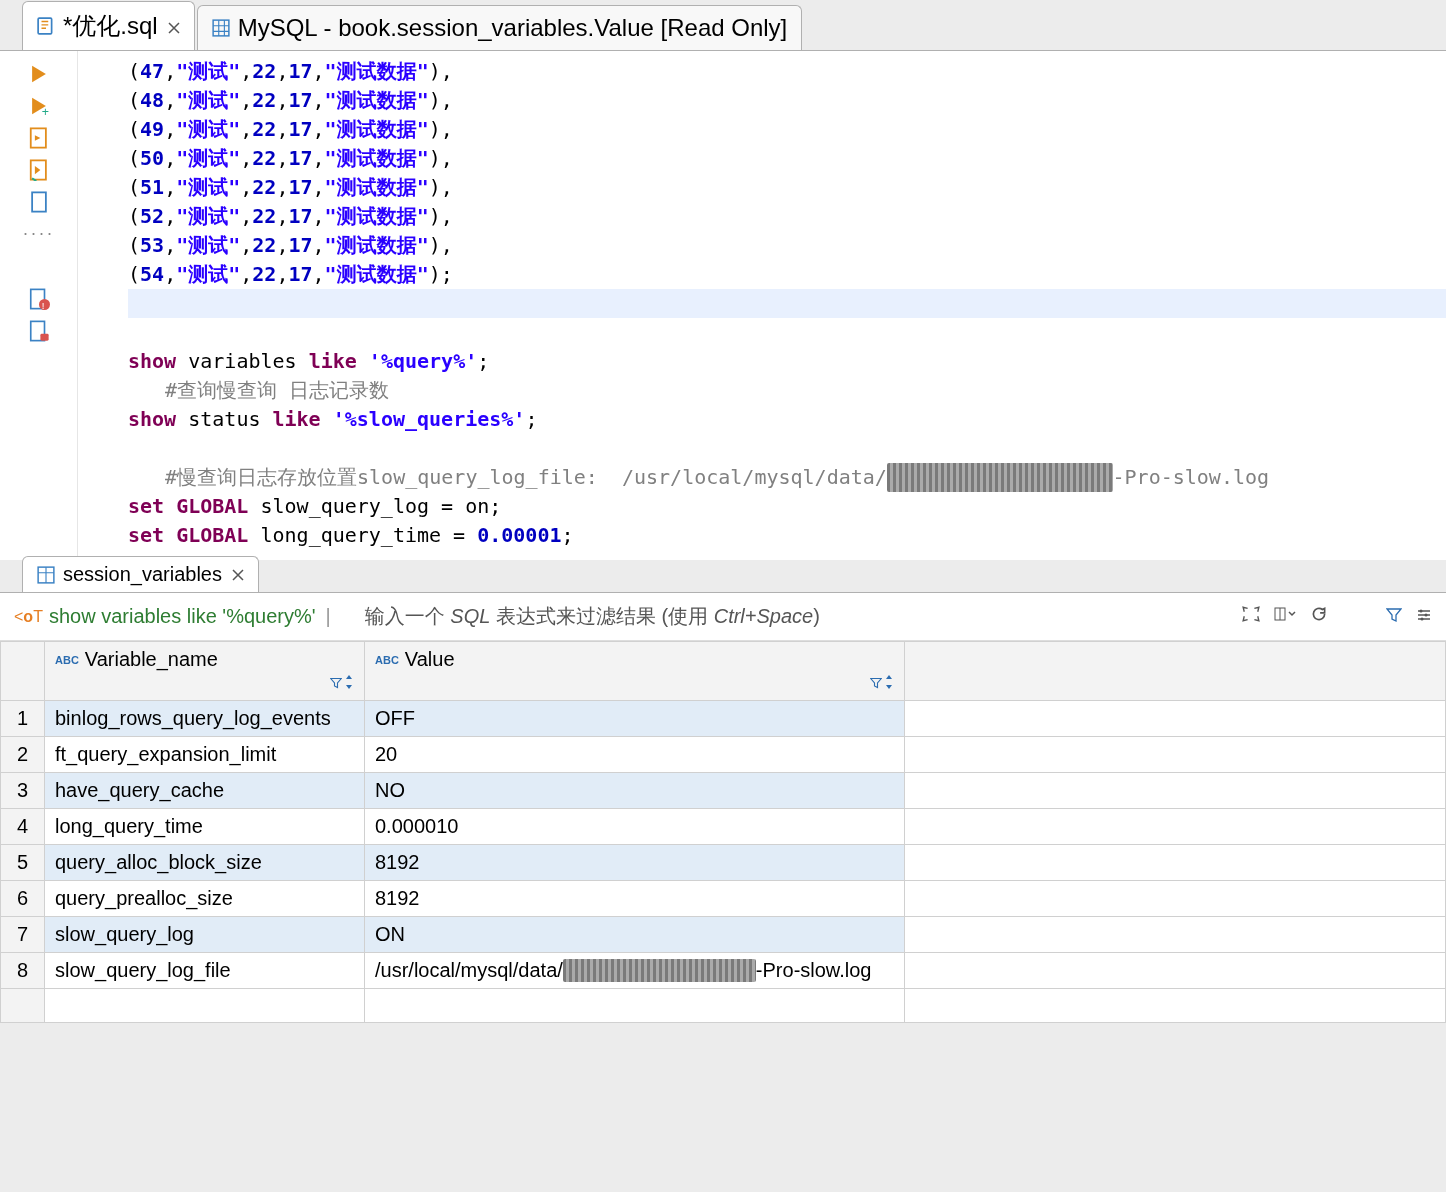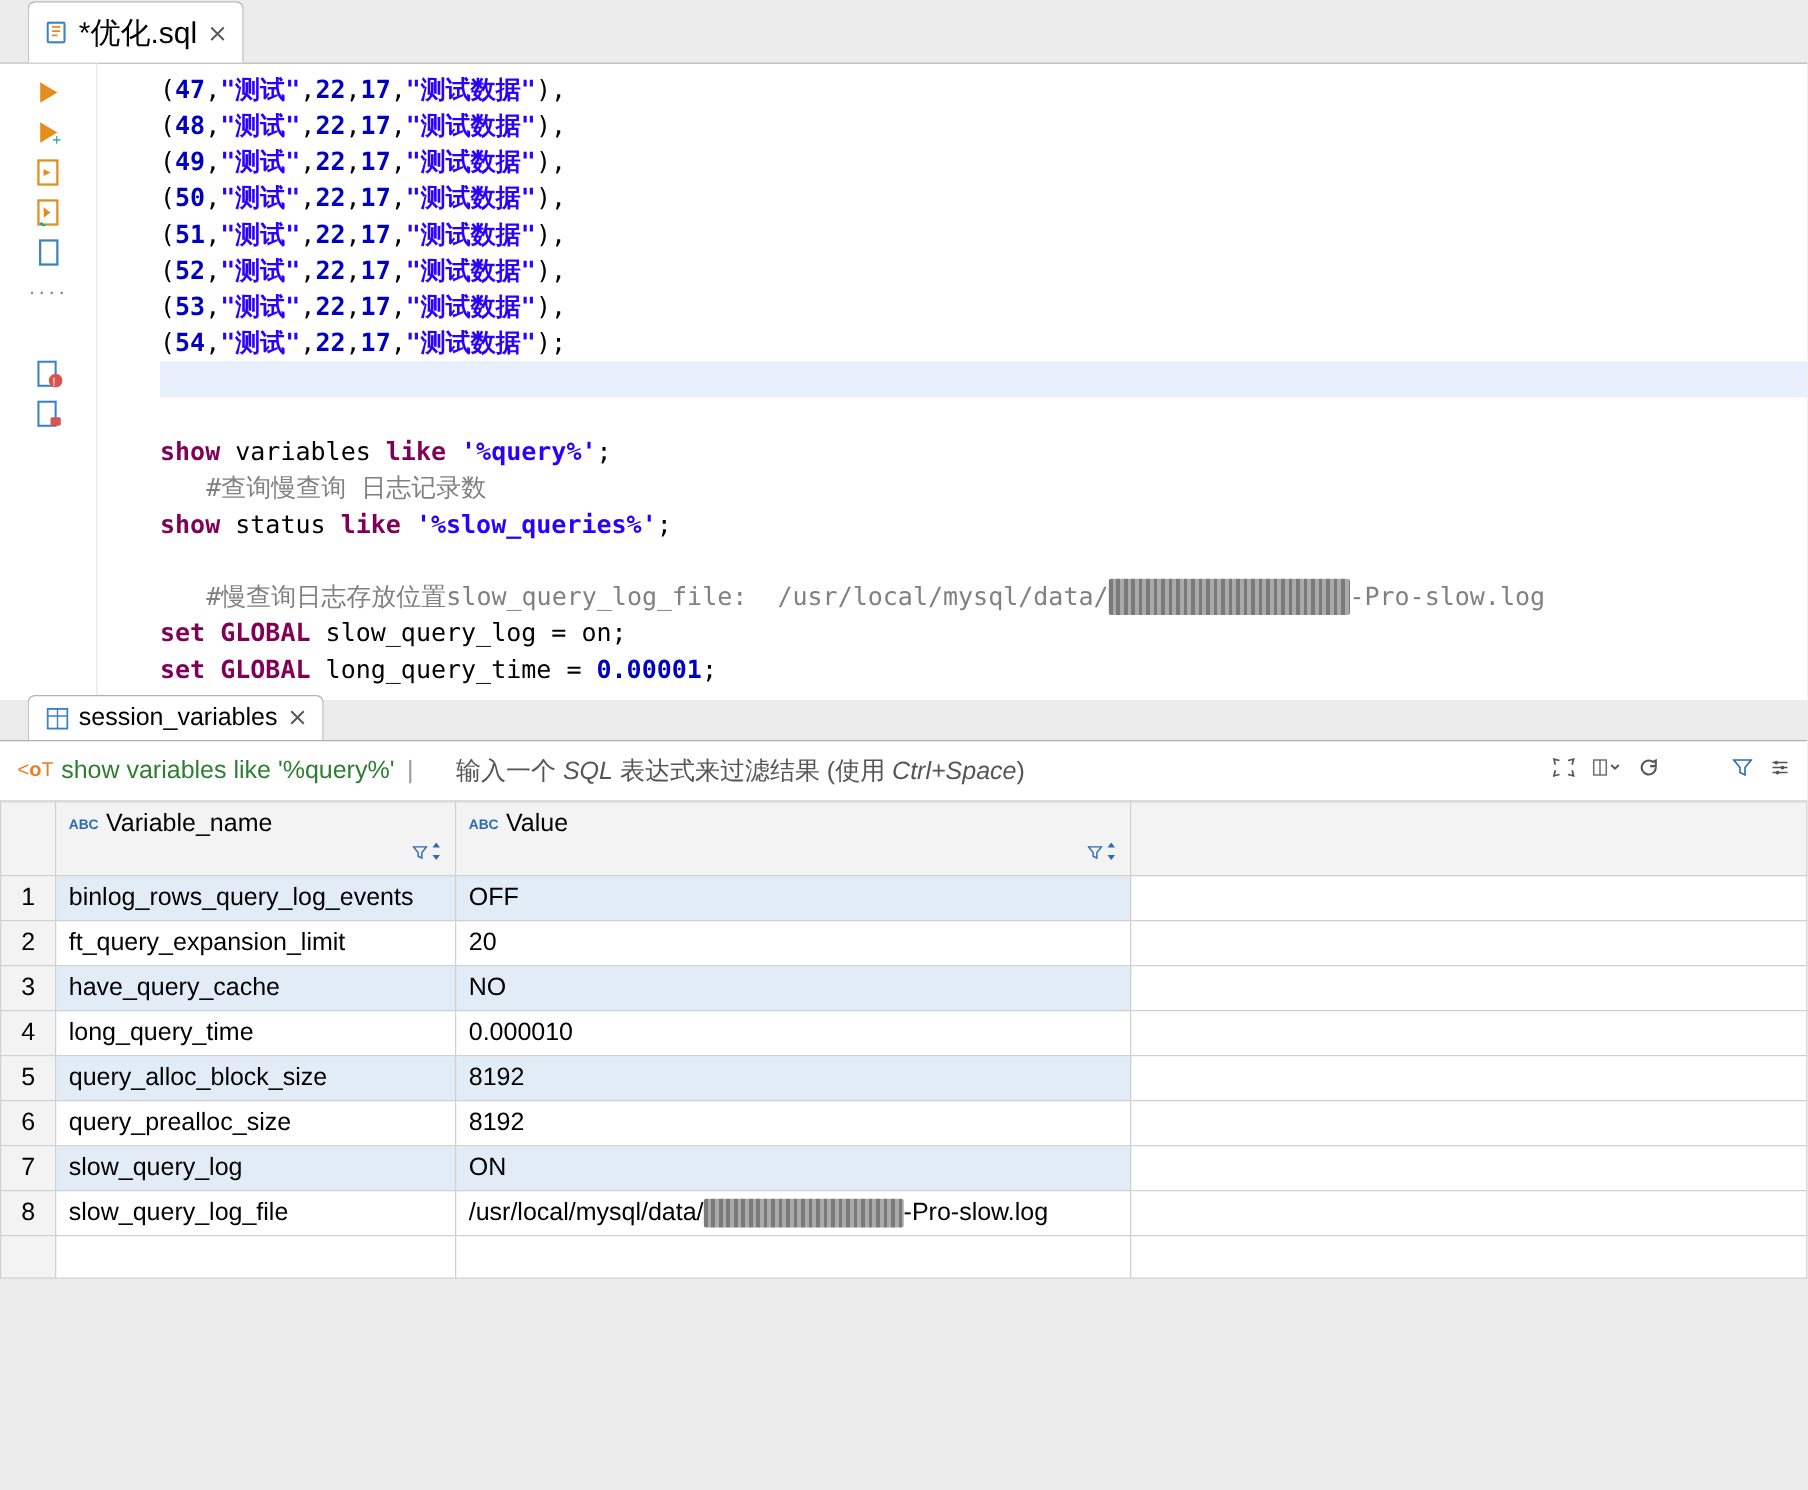--- a/index.html
+++ b/index.html
@@ -134,39 +134,49 @@
 .col-arrow { float: right; display:flex; align-items:center; gap:2px; }
 .colhead-label { display:flex; align-items:center; gap:6px; }
 .abc-badge { font-size:11px; color:#2b6cb0; font-weight:bold; }
 .filter-icon { color:#2b6cb0; }
 
 .obscured {
   display: inline-block;
   background: repeating-linear-gradient(90deg,#7a7a7a 0 3px,#aaa 3px 6px);
   color: transparent;
   border-radius: 2px;
+  padding-left: 33px;
 }
 </style>
 </head>
 <body>
 
 <div class="tabs-bar">
   <div class="tab active">
     <span class="tab-icon">
       <svg viewBox="0 0 16 16">
           <rect x="1" y="1" width="12" height="14" rx="1" fill="none" stroke="#3b82c4" stroke-width="1.5"></rect>
           <path d="M4 4h6M4 7h6M4 10h4" stroke="#e28d1c" stroke-width="1.3"></path>
         </svg>
     </span>
     <span>*优化.sql</span>
     <span class="tab-close">
       <svg width="12" height="12" viewBox="0 0 12 12">
           <path d="M1 1l10 10M11 1L1 11" stroke="#555" stroke-width="1.5"></path>
         </svg>
     </span>
+  </div>
+  <div class="tab">
+    <span class="tab-icon">
+      <svg viewBox="0 0 16 16">
+          <rect x="1" y="1" width="14" height="14" fill="none" stroke="#3b82c4" stroke-width="1.3"></rect>
+          <path d="M1 6h14M1 11h14M6 1v14M11 1v14" stroke="#3b82c4" stroke-width="1"></path>
+        </svg>
+    </span>
+    <span>MySQL - book.session_variables.Value [Read Only]</span>
   </div>
 </div>
 
 <div class="editor-wrap">
   <div class="gutter">
     <div class="gutter-btn">
         <svg viewBox="0 0 16 16">
           <path d="M3 2l10 6-10 6z" fill="#e28d1c"></path>
         </svg>
       </div>

